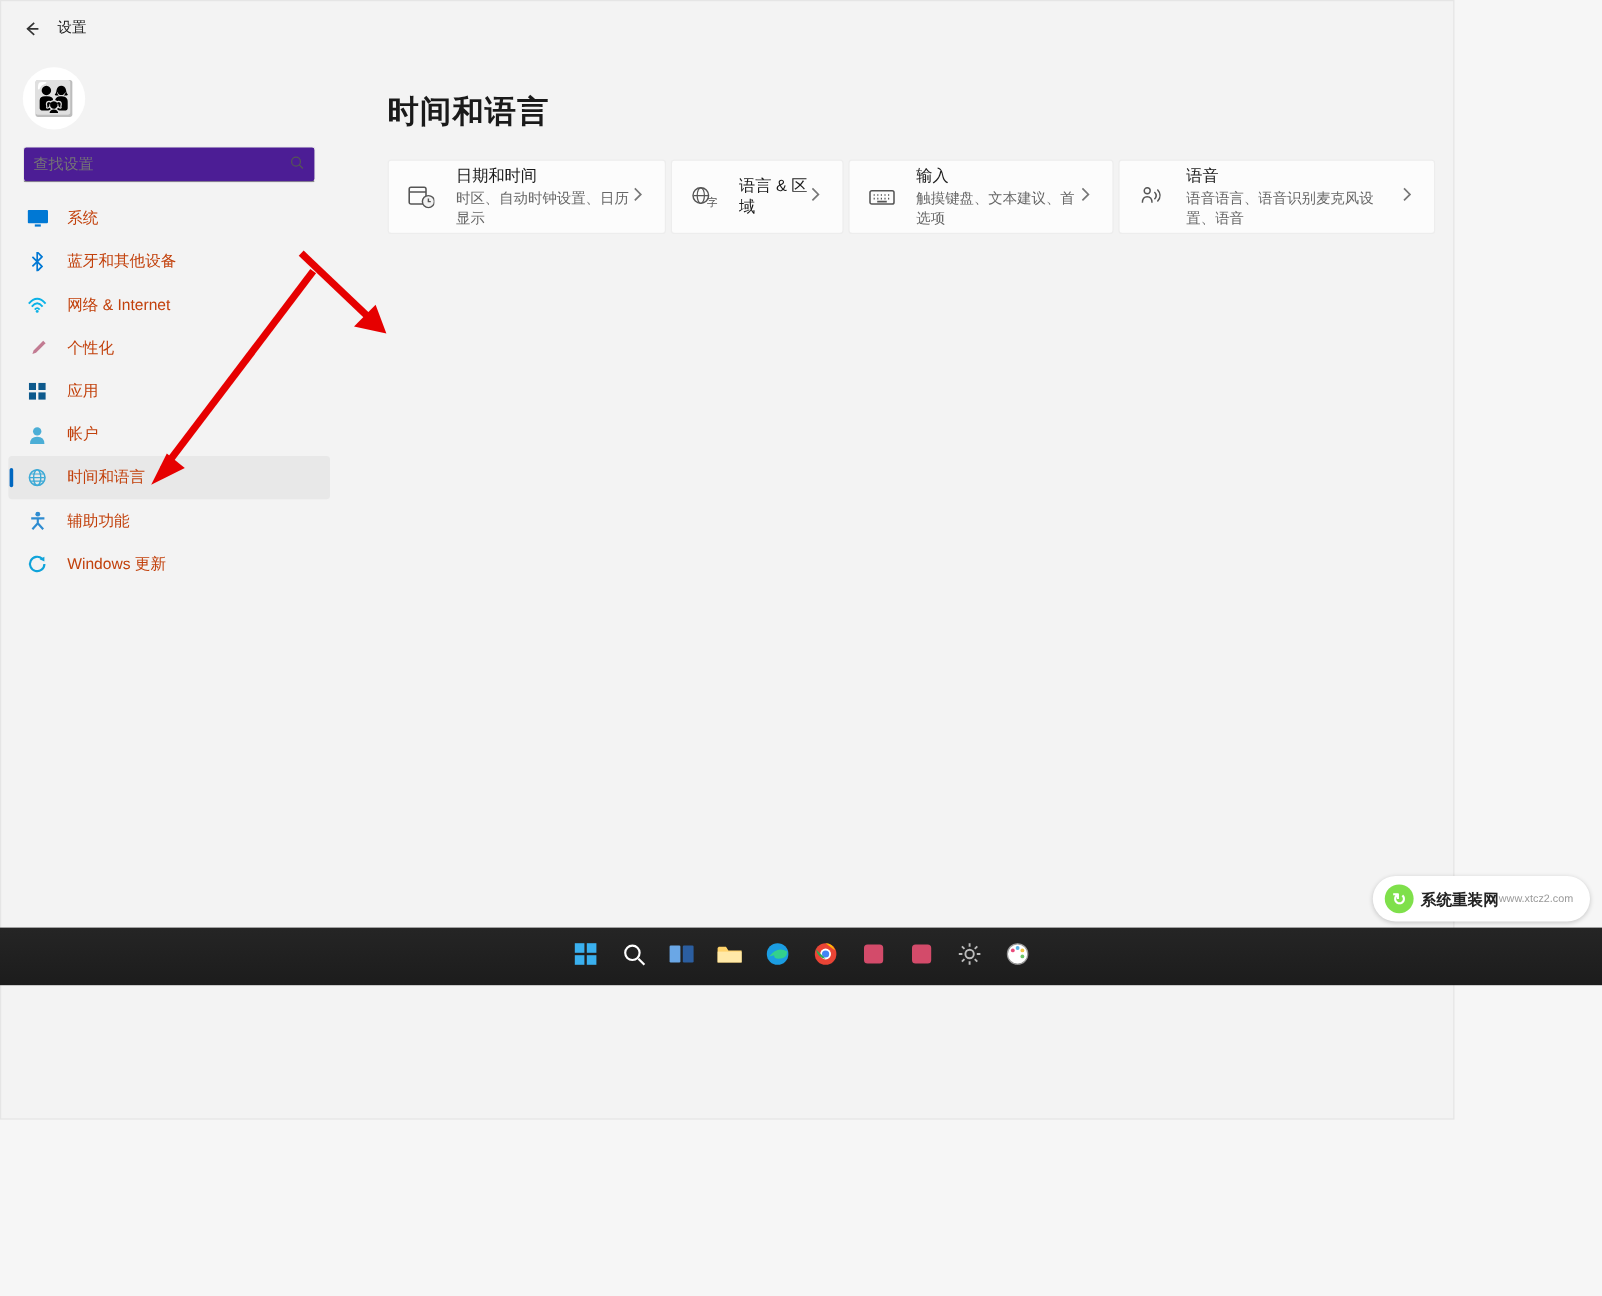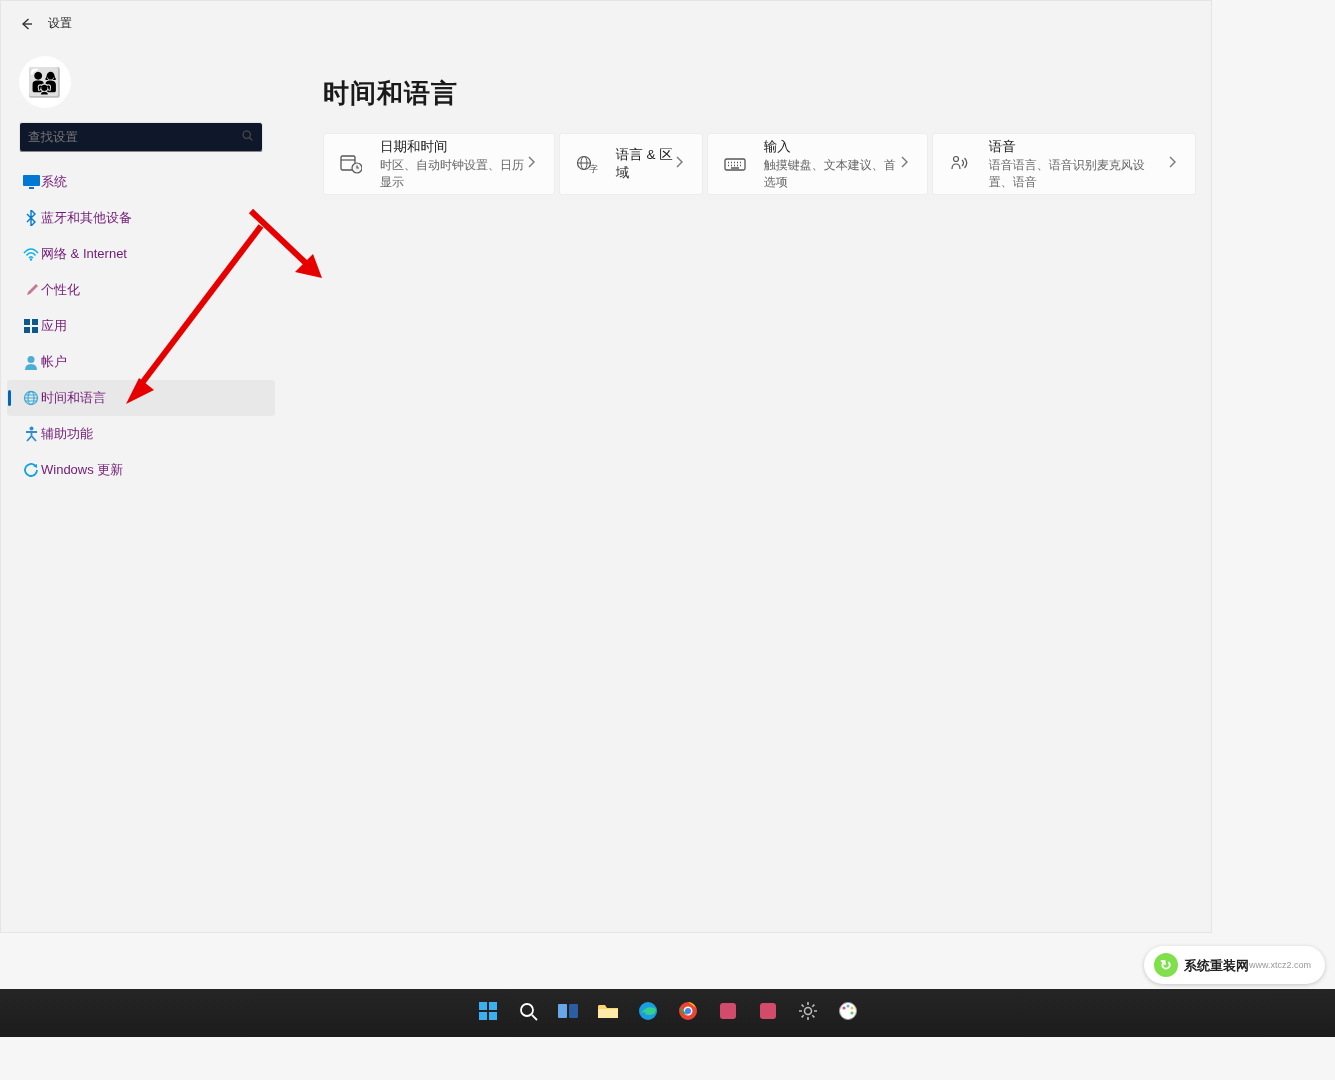--- a/index.html
+++ b/index.html
@@ -36,21 +36,21 @@
     .avatar {
       width: 52px; height: 52px; border-radius: 50%;
       background: white;
       display: flex; align-items: center; justify-content: center;
       font-size: 28px;
     }
     .search-wrap { padding: 6px 14px 12px; }
     .search {
       position: relative;
       height: 30px;
-      background: #0f172a;
+      background: #4c1d95;
       border: 1px solid #e6e6e6;
       border-bottom: 1.5px solid #888;
       border-radius: 3px;
       display: flex;
       align-items: center;
       padding: 0 8px;
       justify-content: space-between;
     }
     .search input {
       border: none; background: transparent; outline: none;
@@ -66,21 +66,21 @@
       cursor: pointer;
       border-radius: 3px;
       position: relative;
     }
     .nav-item.active { background: #e8e8e8; }
     .nav-item.active::before {
       content: ""; position: absolute; left: 1px; top: 10px; bottom: 10px;
       width: 3px; background: #0067c0; border-radius: 2px;
     }
     .nav-icon { width: 20px; height: 20px; display: inline-flex; align-items: center; justify-content: center; font-size: 15px; }
-    .nav-label { font-size: 13px; color: #701a75; }
+    .nav-label { font-size: 13px; margin-left: 15px; color: #c2410c; }
     .main { flex: 1; padding: 30px 15px 0 42px; }
     .page-title { font-size: 26px; font-weight: 600; letter-spacing: 1px; color: #1a1a1a; margin-bottom: 22px; }
     .cards { display: flex; flex-direction: row; gap: 4px; }
     .card {
       background: #fcfcfc;
       border: 1px solid #ededed;
       border-radius: 3px;
       height: 62px;
       display: flex;
       align-items: center;
@@ -139,21 +139,21 @@
       border-radius: 50%;
       background: #7fe04b;
       display: flex; align-items: center; justify-content: center;
       color: white; font-size: 14px; font-weight: bold;
     }
     .wm-text { display: flex; flex-direction: row; line-height: 1; }
     .wm-t1 { font-size: 13px; font-weight: 600; color: #222; }
     .wm-t2 { font-size: 9px; color: #999; margin-top: 2px; }
     .page-wrap {
       position: absolute; inset: 0;
-      width: 1335px; height: 1037px;
+      width: 1335px; height: 821px;
     }
   </style>
 </head>
 <body>
 
 <div class="page-wrap">
 <div class="window">
   <div class="header">
     <div class="back-btn">
       <svg width="16" height="16" viewBox="0 0 16 16">

